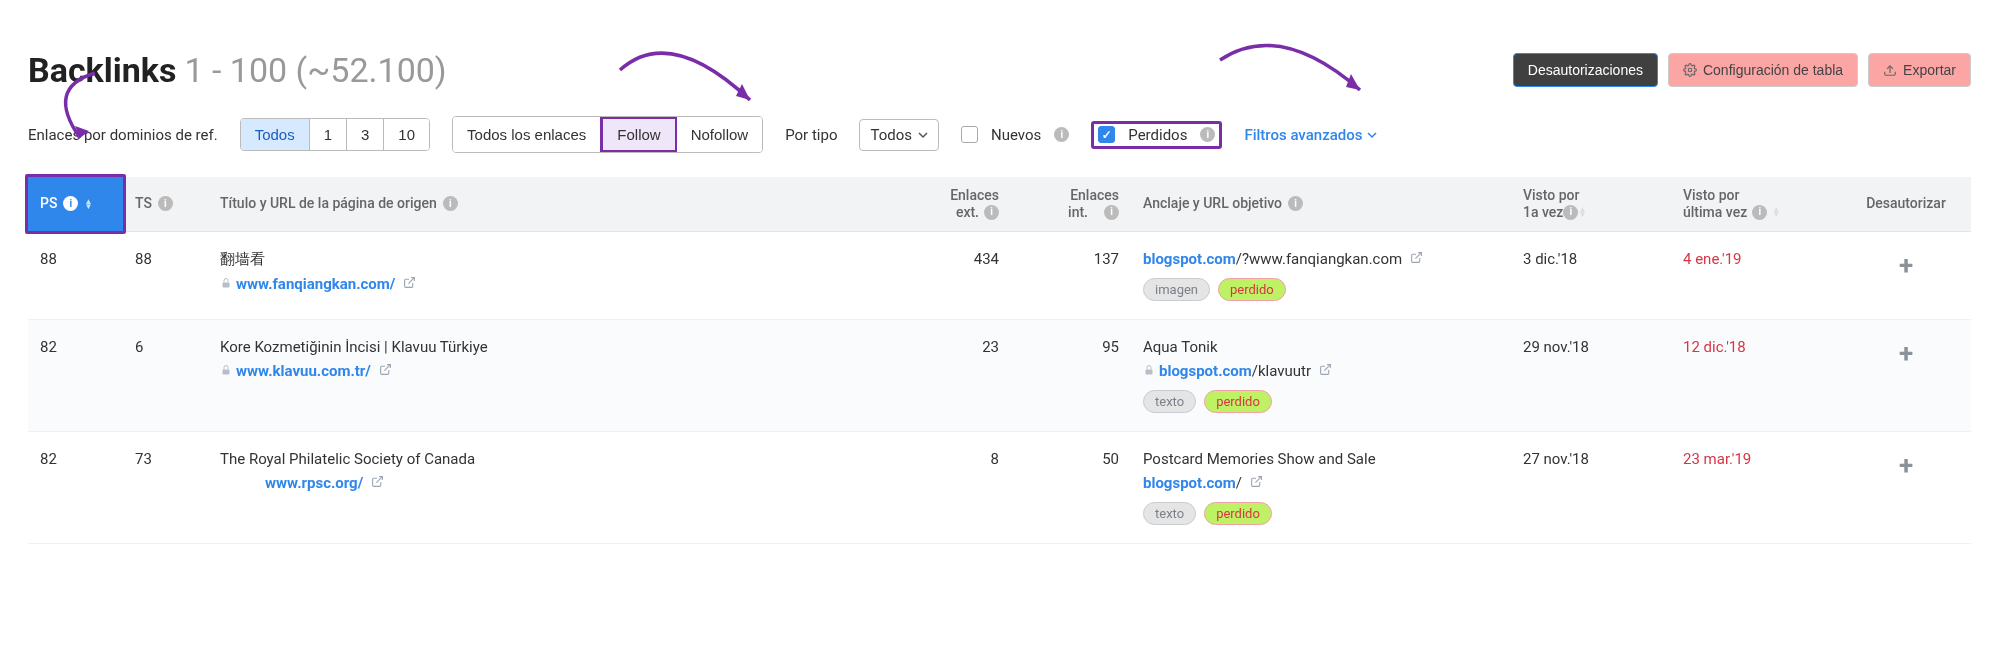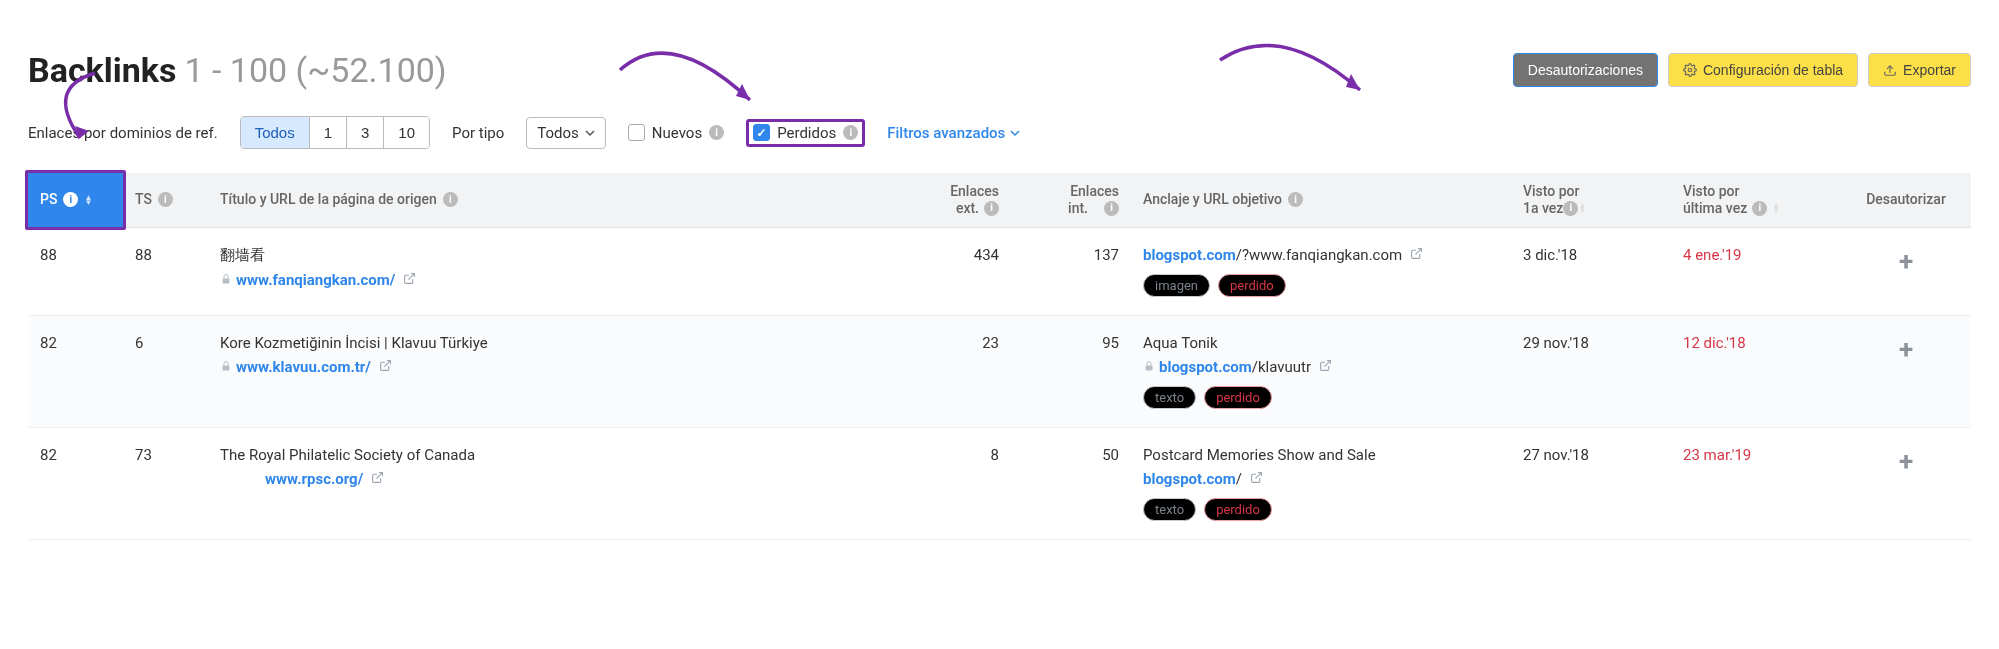--- a/index.html
+++ b/index.html
@@ -18,24 +18,24 @@
     margin-bottom: 26px;
     margin-top: 30px;
   }
   .title-wrap { display: flex; align-items: baseline; gap: 8px; }
   .title { font-size: 34px; font-weight: 700; color: #222; }
   .title-range { font-size: 34px; font-weight: 400; color: #999; }
   .header-actions { display: flex; gap: 10px; }
   .btn {
     display: inline-flex; align-items: center; gap: 6px;
     padding: 8px 14px; border: 1px solid #ccc; border-radius: 4px;
-    background: #fde047; color: #444; font-size: 14px; cursor: pointer;
+    background: #fca5a5; color: #444; font-size: 14px; cursor: pointer;
     font-weight: 500;
   }
-  .btn-primary { background: #737373; color: #fff; border-color: #2f86eb; }
+  .btn-primary { background: #404040; color: #fff; border-color: #2f86eb; }
   .icon-sm { width: 14px; height: 14px; display: inline-block; }
 
   .filters-row {
     display: flex; align-items: center; gap: 22px; flex-wrap: wrap;
     margin-bottom: 24px;
     font-size: 15px;
   }
   .filter-label { color: #333; }
   .seg { display: inline-flex; border: 1px solid #bbb; border-radius: 4px; overflow: hidden; }
   .seg button {
@@ -45,21 +45,21 @@
   .seg button:last-child { border-right: none; }
   .seg button.active { background: #d6e9ff; color: #1b5fb8; font-weight: 500; }
 
   .select-wrap {
     display: inline-flex; align-items: center; gap: 6px;
     border: 1px solid #bbb; border-radius: 4px; padding: 6px 10px;
     cursor: pointer;
   }
   .chev-down { width: 10px; height: 10px; }
 
-  .chk-wrap { display: inline-flex; align-items: center; gap: 7px; cursor: pointer; }
+  .chk-wrap { display: inline-flex; align-items: center; gap: 13px; cursor: pointer; }
   .chk {
     width: 17px; height: 17px; border: 1px solid #aaa; border-radius: 3px;
     display: inline-flex; align-items: center; justify-content: center;
     background: #fff;
   }
   .chk.checked { background: #2f86eb; border-color: #2f86eb; }
   .chk.checked::after { content: "✓"; color: #fff; font-size: 12px; font-weight: bold; }
 
   .info-dot {
     width: 15px; height: 15px; border-radius: 50%; background: #bbb;
@@ -97,25 +97,25 @@
   tbody tr:nth-child(even) td { background: #fafbfc; }
   .link { color: #2f86eb; font-weight: 600; text-decoration: none; }
   .link-part { color: #333; font-weight: 400; }
   .ext-ico { color: #9aa4b0; margin-left: 4px; }
   .lock-ico { color: #b8bec6; margin-right: 4px; }
   .title-cell .t1 { color: #333; margin-bottom: 6px; }
   .anchor-cell .a1 { color: #333; margin-bottom: 6px; }
   .tags { display: flex; gap: 8px; margin-top: 10px; }
   .tag {
     display: inline-block; padding: 3px 11px; border-radius: 12px;
-    font-size: 13px; background: #000000;
+    font-size: 13px; background: #e5e5e5;
   }
   .tag-img { border: 1px solid #c7ccd1; color: #7b828a; }
   .tag-text { border: 1px solid #c7ccd1; color: #7b828a; }
-  .tag-lost { border: 1px solid #f3a0a6; background: #000000; color: #d63646; }
+  .tag-lost { border: 1px solid #f3a0a6; background: #bef264; color: #d63646; }
   .lost-date { color: #d63646; }
   .plus-btn {
     font-size: 26px; color: #8b929a; cursor: pointer; text-align: center;
     font-weight: 700; user-select: none;
   }
   .col-ps { width: 95px; }
   .col-ts { width: 85px; }
   .col-title { width: auto; }
   .col-ext { width: 120px; }
   .col-int { width: 120px; }
@@ -170,20 +170,25 @@
 
 <div class="filters-row">
   <span class="filter-label">Enlaces por dominios de ref.</span>
   <div class="seg">
     <button class="active">Todos</button>
     <button>1</button>
     <button>3</button>
     <button>10</button>
   </div>
 
+  <div class="seg follow-seg">
+    <button>Todos los enlaces</button>
+    <button style="border-left:3px solid #7a2da8;border-right:3px solid #7a2da8;border-top:3px solid #7a2da8;border-bottom:3px solid #7a2da8;background:#f0e6fa;margin:-1px;">Follow</button>
+    <button>Nofollow</button>
+  </div>
 
   <span class="filter-label">Por tipo</span>
   <div class="select-wrap">
     <span>Todos</span>
     <svg class="chev-down" viewBox="0 0 10 10">
         <path d="M1 3 L5 7 L9 3" stroke="#555" stroke-width="1.5" fill="none"></path>
       </svg>
   </div>
 
   <label class="chk-wrap">

